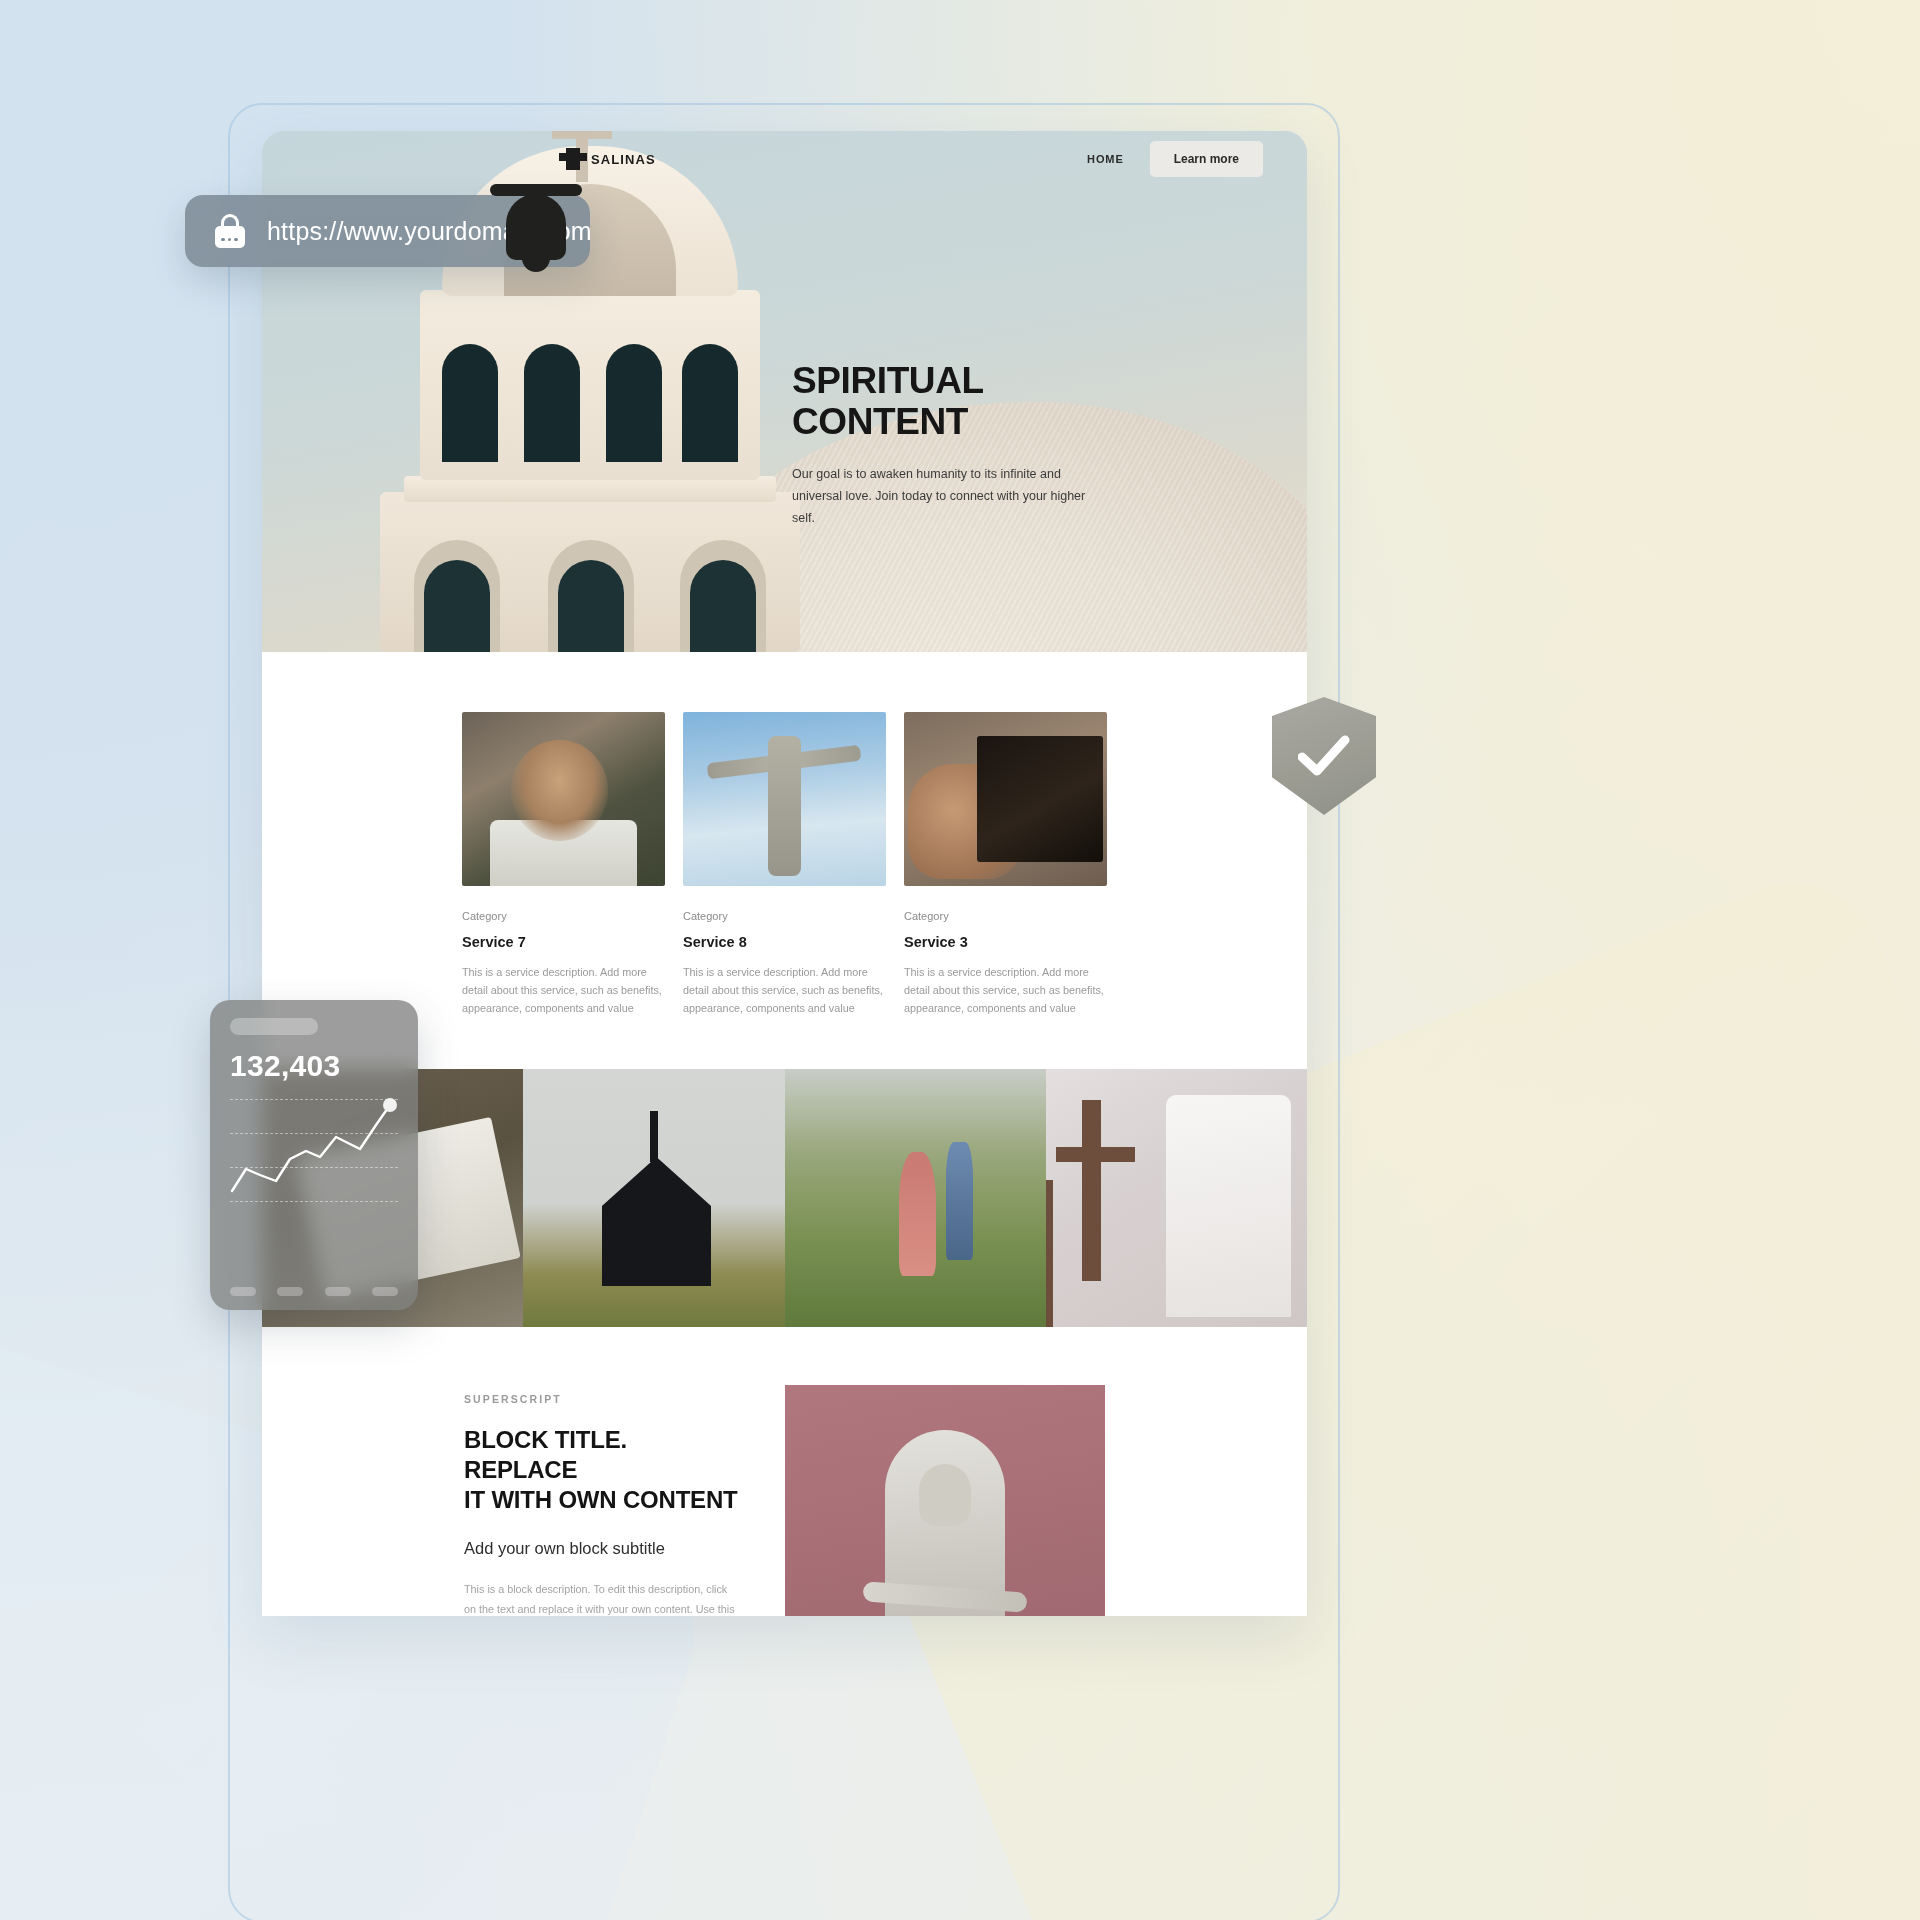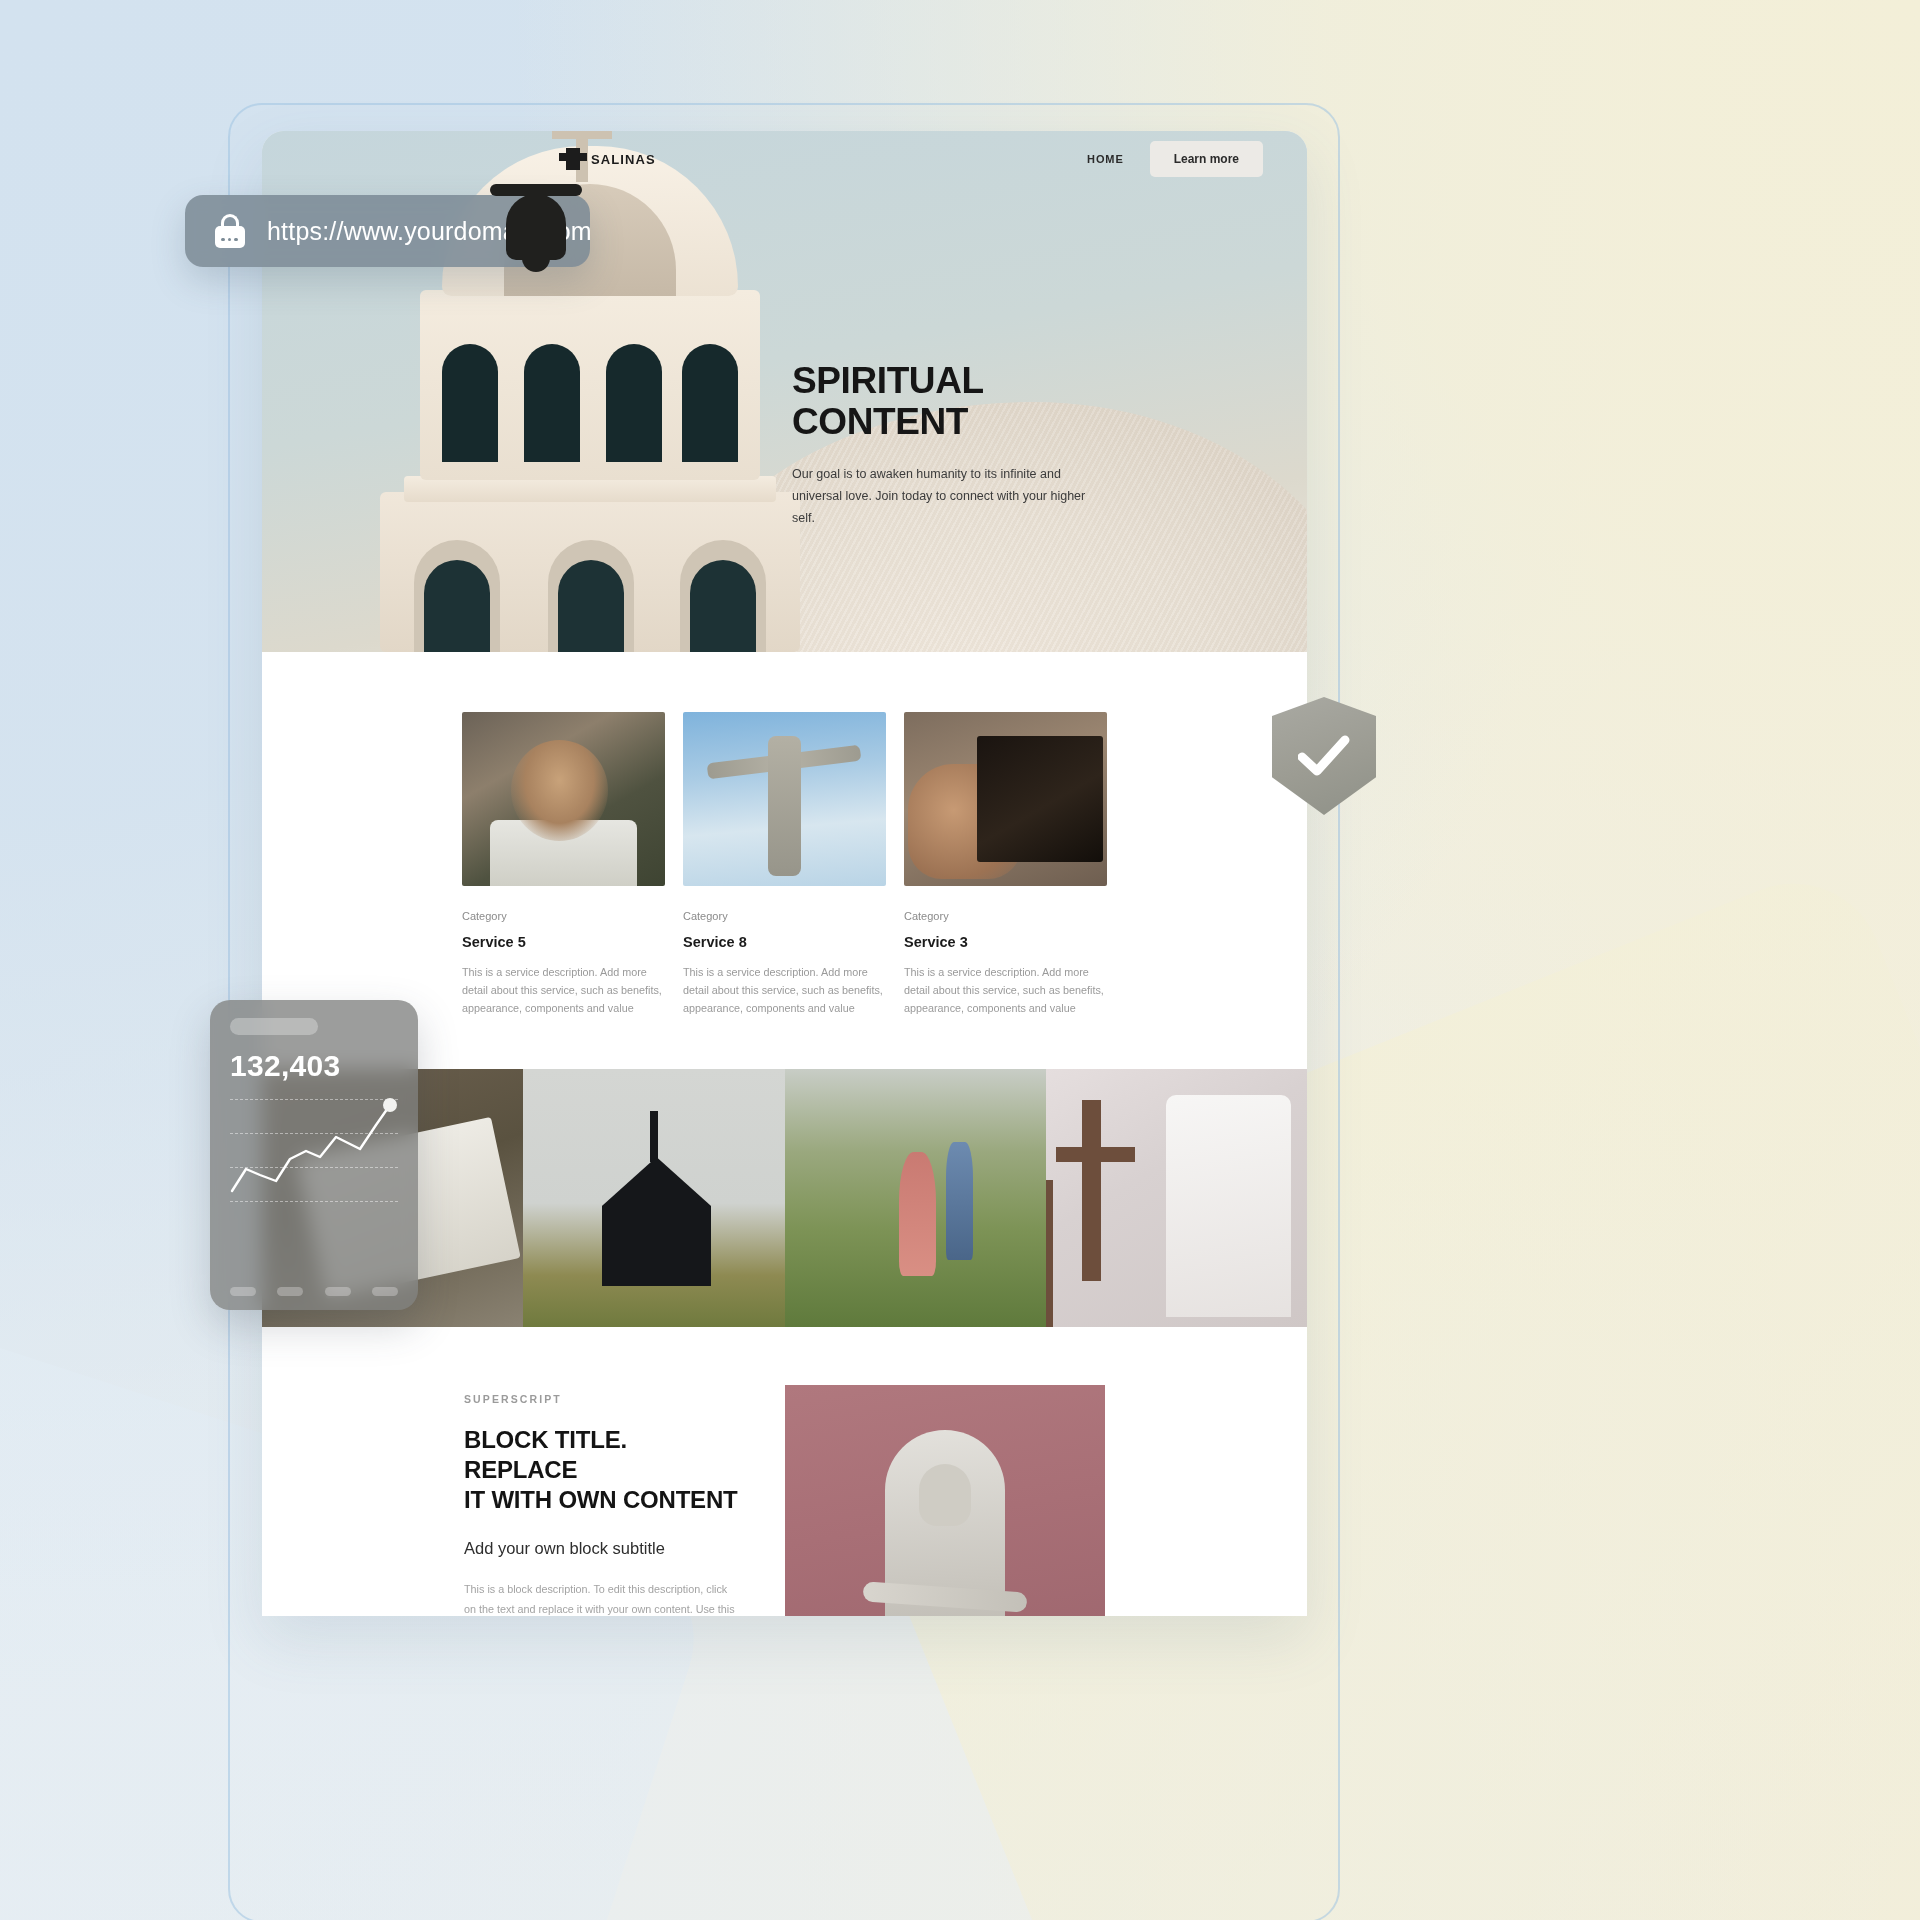--- a/index.html
+++ b/index.html
@@ -214,21 +214,21 @@
         <span>CONTENT</span>
       </h1>
       <p>Our goal is to awaken humanity to its infinite and universal love. Join today to connect with your higher self.</p>
     </div>
   </section>
 
   <section class="services">
     <div class="svc">
       <div class="thumb img-read"></div>
       <div class="cat">Category</div>
-      <h3>Service 5</h3>
+      <h3>Service 7</h3>
       <p>This is a service description. Add more detail about this service, such as benefits, appearance, components and value</p>
     </div>
     <div class="svc">
       <div class="thumb img-christ"></div>
       <div class="cat">Category</div>
       <h3>Service 8</h3>
       <p>This is a service description. Add more detail about this service, such as benefits, appearance, components and value</p>
     </div>
     <div class="svc">
       <div class="thumb img-bible"></div>

